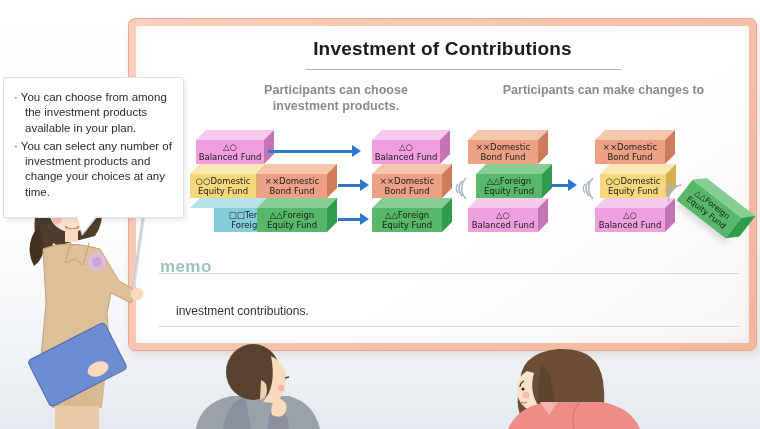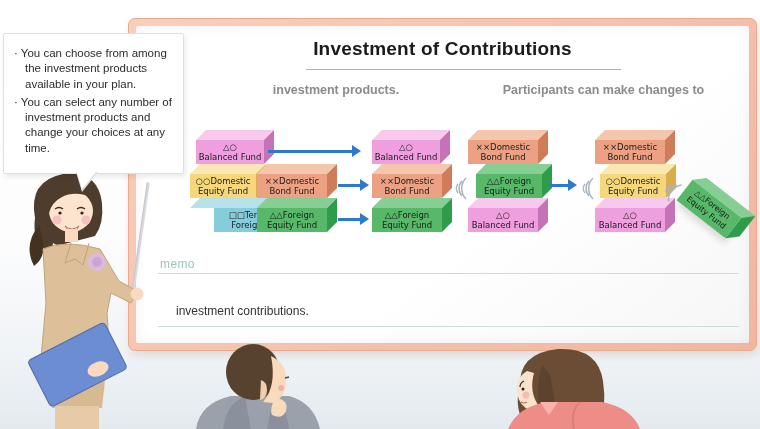--- a/index.html
+++ b/index.html
@@ -45,27 +45,27 @@
   
   .arrow{position:absolute;height:3px;background:#2e79d0;}
   .arrow::after{content:"";position:absolute;right:-9px;top:-5px;width:0;height:0;
     border-left:9px solid #2e79d0;border-top:6.5px solid transparent;border-bottom:6.5px solid transparent;}
   
   .vib{position:absolute;width:15px;height:25px;}
   
   .fly{transform:rotate(38deg);width:62px;height:26px;box-shadow:3px 5px 6px rgba(0,0,0,.12);}
   .fly .face-front{font-size:8px;}
   
-  .memo-label{position:absolute;left:24px;top:231px;font-size:12px;font-weight:normal;
+  .memo-label{position:absolute;left:24px;top:231px;font-size:17px;font-weight:bold;
     color:#9cc4be;letter-spacing:.4px;}
   .memo-rule{position:absolute;left:22px;width:581px;height:1px;background:#ccdcd7;}
   .memo-line{position:absolute;font-size:12px;color:#333;}
   
   .bubble{position:absolute;background:#fff;border:1px solid #e0e0e0;
-    box-shadow:2px 3px 5px rgba(0,0,0,.08);color:#2c2c2c;box-sizing:border-box;z-index:7;}
+    box-shadow:2px 3px 5px rgba(0,0,0,.08);color:#2c2c2c;box-sizing:border-box;z-index:7;margin-top:44px;}
   .bubble-intro{left:3px;top:33px;width:181px;height:141px;padding:12px 8px 8px 10px;
     font-size:11.5px;line-height:1.33;border-radius:2px;}
   .bubble-intro .bullet{padding-left:11px;text-indent:-11px;margin-bottom:3px;}
   .bubble-intro::before{content:"";position:absolute;left:72px;bottom:-19px;width:0;height:0;
     border-top:20px solid #e0e0e0;border-left:6px solid transparent;border-right:16px solid transparent;}
   .bubble-intro::after{content:"";position:absolute;left:73px;bottom:-16px;width:0;height:0;
     border-top:17px solid #fff;border-left:5px solid transparent;border-right:14px solid transparent;}
   .bubble-dialog{left:306px;top:352px;width:218px;height:58px;padding:12px 10px 10px 14px;
     font-size:12.5px;line-height:1.4;border-radius:3px;}
   .bubble-dialog::before{content:"";position:absolute;left:-22px;top:26px;width:0;height:0;
@@ -82,20 +82,21 @@
 
 <div class="stage">
 
   <div class="board">
     <div class="board-inner">
 
       <div class="board-title">Investment of Contributions</div>
       <div class="title-underline"></div>
 
       <div class="section-heading heading-left">
+        <div>Participants can choose</div>
         <div>investment products.</div>
       </div>
       <div class="section-heading heading-right">
         <div>Participants can make changes to</div>
       </div>
 
       <div class="blk c-pink" style="left:60px;top:114px;">
         <div class="face-top"></div>
           <div class="face-side"></div>
         <div class="face-front">

